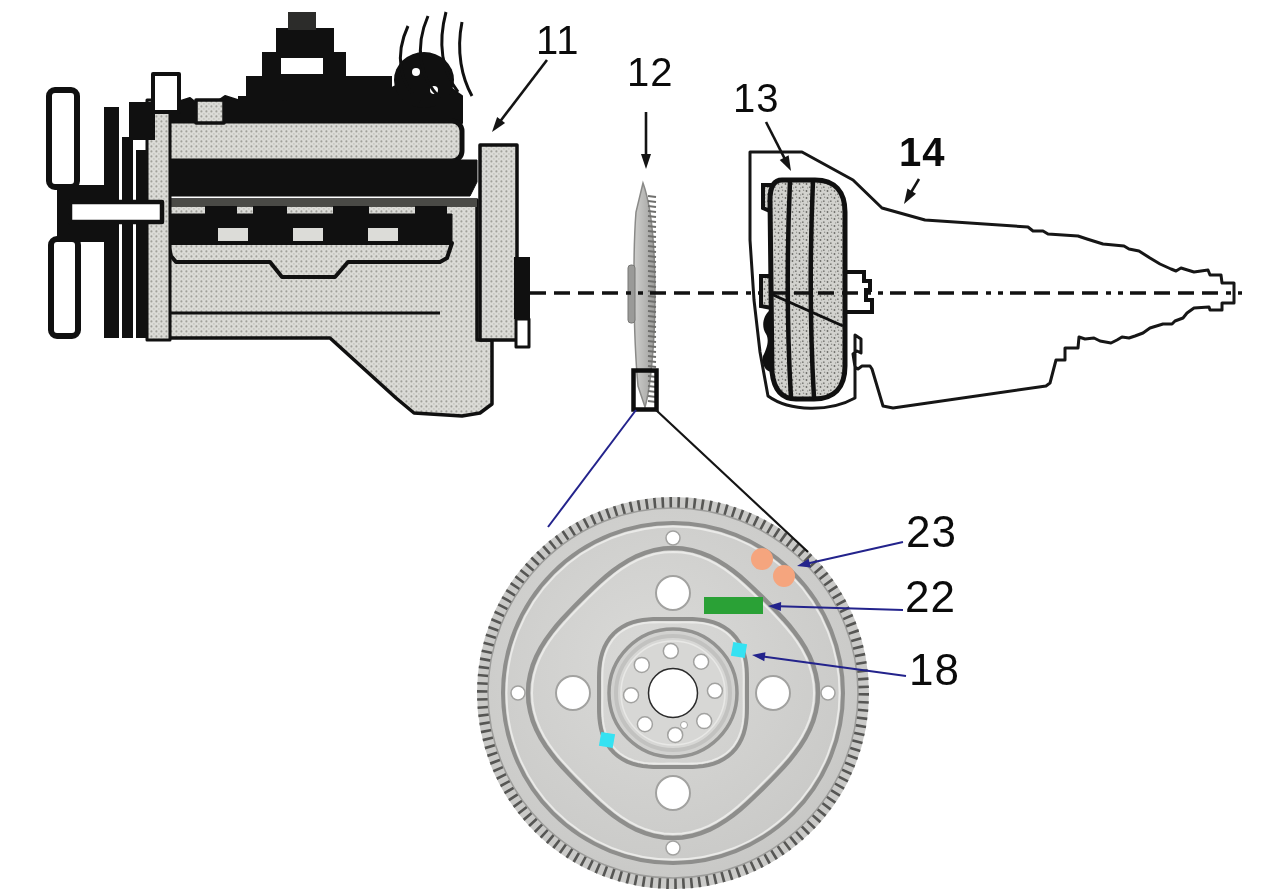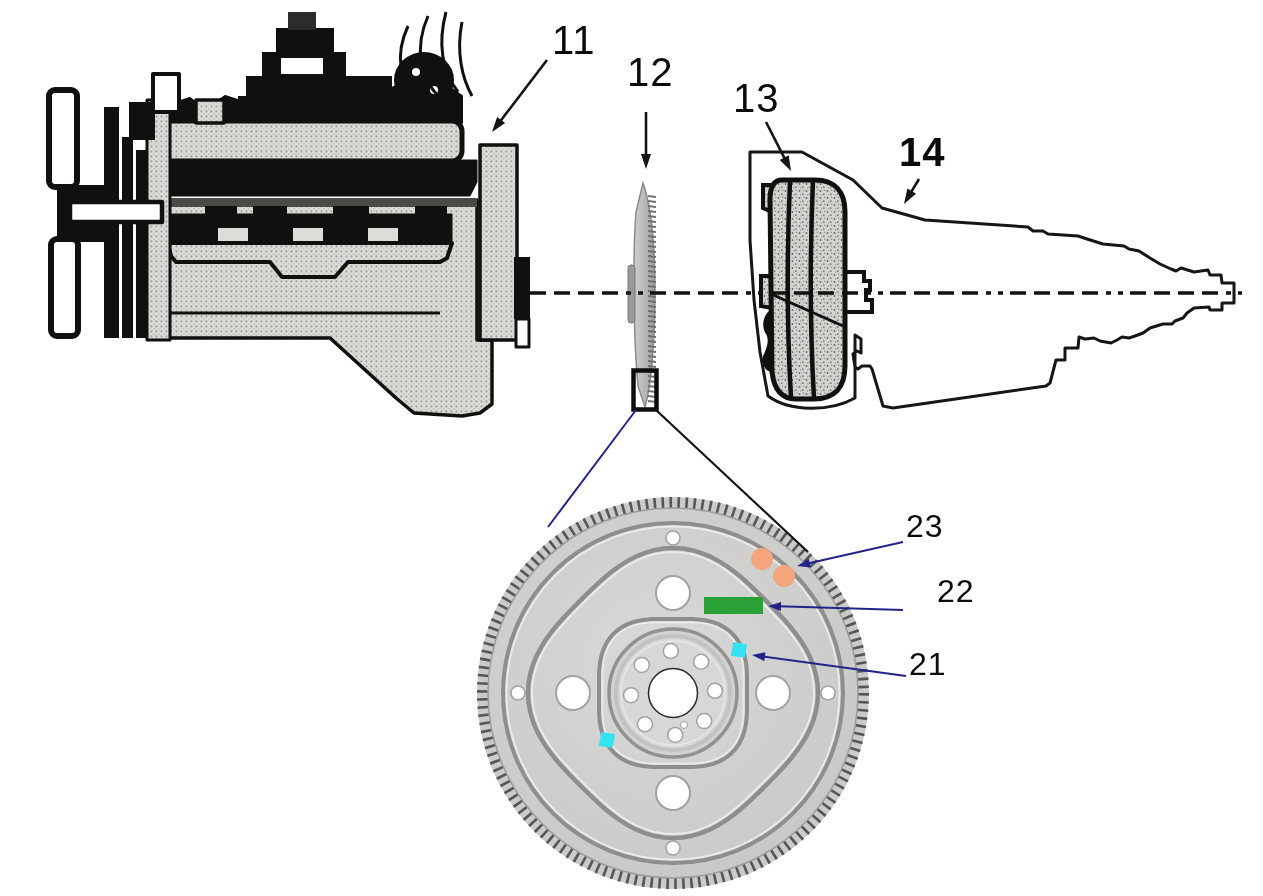--- a/index.html
+++ b/index.html
@@ -6,27 +6,27 @@
   .stage{
     position:relative;width:1263px;height:896px;background:#ffffff;overflow:hidden;
     font-family:"Liberation Sans", sans-serif;
   }
   .stage svg{position:absolute;left:0;top:0;}
   .callout{
     position:absolute;color:#0b0b0b;font-weight:400;line-height:1;
     font-family:"Liberation Sans", sans-serif;letter-spacing:1px;user-select:none;
   }
   .fs-top{font-size:40px;}
-  .fs-bot{font-size:32px;}
-  #label-11{left:536px;top:20px;margin-left:16px;}
+  .fs-bot{font-size:44px;}
+  #label-11{left:536px;top:20px;}
   #label-12{left:627px;top:52px;}
   #label-13{left:733px;top:78px;text-align:center;}
   #label-14{left:899px;top:132px;font-weight:bold;}
   #label-23{left:906px;top:510px;}
-  #label-22{left:905px;top:575px;margin-left:32px;}
+  #label-22{left:905px;top:575px;}
   #label-21{left:909px;top:648px;}
 </style>
 </head>
 <body>
 
 <div class="stage">
 
 <svg id="scene" width="1263" height="896" viewBox="0 0 1263 896">
   <defs>
     <pattern id="ht" width="5" height="5" patternUnits="userSpaceOnUse">
@@ -242,15 +242,15 @@
         <polygon points="904,204 907.4299717028503,188.5651273371742 916.0049009599757,193.71008489144947" fill="#141414"></polygon>
       </g>
 </svg>
 
 <div class="callout fs-top" id="label-11">11</div>
 <div class="callout fs-top" id="label-12">12</div>
 <div class="callout fs-top" id="label-13">13</div>
 <div class="callout fs-top" id="label-14">14</div>
 <div class="callout fs-bot" id="label-23">23</div>
 <div class="callout fs-bot" id="label-22">22</div>
-<div class="callout fs-bot" id="label-21">21</div>
+<div class="callout fs-bot" id="label-21">18</div>
 
 </div>
 
 </body></html>

